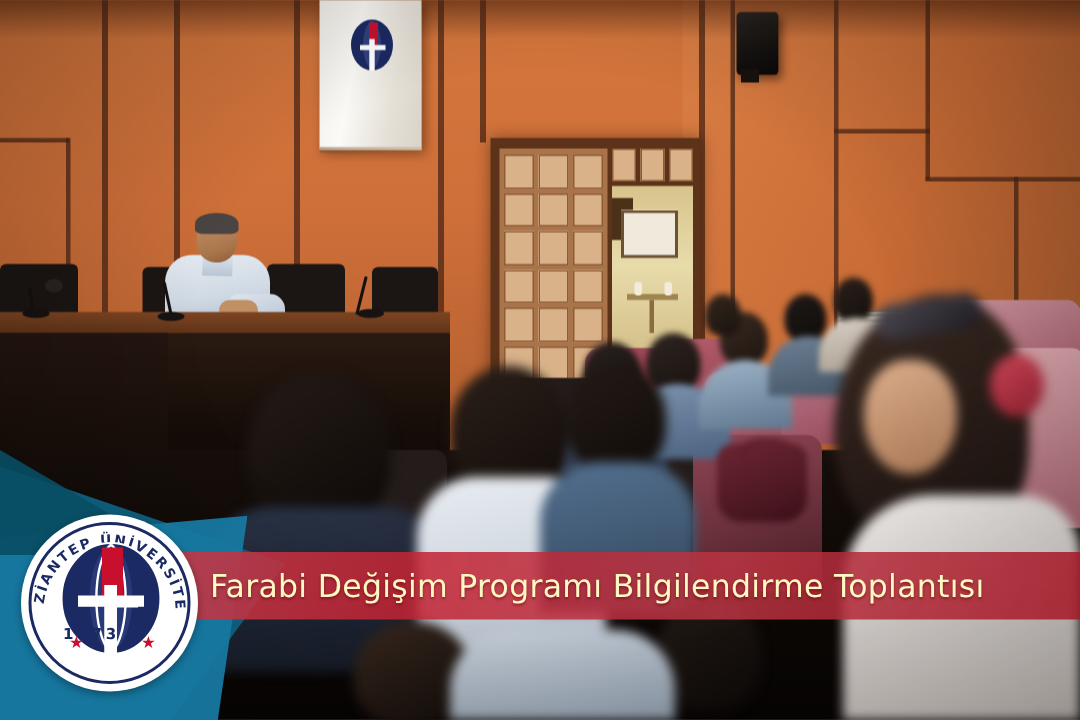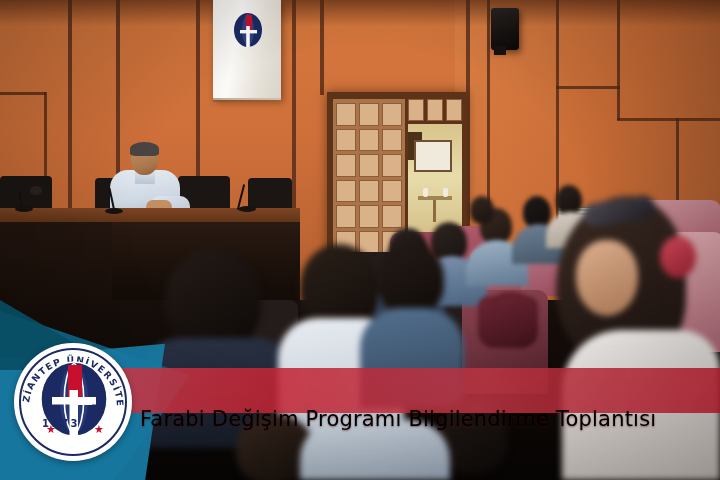--- a/index.html
+++ b/index.html
@@ -108,23 +108,23 @@
   .wedge-teal-dark{position:absolute;left:0;top:300px;width:120px;height:70px;
         background:#084c63;clip-path:polygon(0% 0%,0% 100%,100% 100%);opacity:.9;}
 
   .redbar{position:absolute;left:95px;top:368px;width:625px;height:45px;
         background:linear-gradient(90deg,rgba(186,28,45,.88) 0%,rgba(196,36,52,.86) 30%,
                                    rgba(178,26,42,.84) 60%,rgba(165,22,38,.86) 100%);}
   .redbar-sheen{position:absolute;left:95px;top:368px;width:625px;height:45px;
         background:linear-gradient(105deg,rgba(255,255,255,.12) 0%,rgba(255,255,255,0) 30%,
                                    rgba(255,255,255,.10) 62%,rgba(255,255,255,0) 100%);}
   .caption{position:absolute;left:140px;top:368px;height:45px;display:flex;align-items:center;
-        color:#000000;font-size:21px;letter-spacing:.2px;white-space:nowrap;
+        color:#fef9c3;font-size:21px;letter-spacing:.2px;white-space:nowrap;
         font-family:"DejaVu Sans",sans-serif;font-weight:400;
-        text-shadow:0 1px 2px rgba(90,0,10,.5);margin-top:28px;}
+        text-shadow:0 1px 2px rgba(90,0,10,.5);}
 
   
   .emblem{position:absolute;left:14px;top:343px;width:118px;height:118px;border-radius:50%;
         background:#ffffff;box-shadow:0 2px 6px rgba(0,0,0,.35);}
   .emblem-ring{position:absolute;left:19px;top:348px;width:108px;height:108px;border-radius:50%;
         border:2px solid #1b2a63;box-sizing:border-box;background:#fff;}
   .arc-text{position:absolute;left:14px;top:343px;width:118px;height:118px;}
   .arc-text text{font-family:"DejaVu Sans",sans-serif;font-size:9.2px;font-weight:700;
         fill:#1b2a63;letter-spacing:1.4px;}
   .year{position:absolute;left:2px;top:418px;width:118px;text-align:center;

